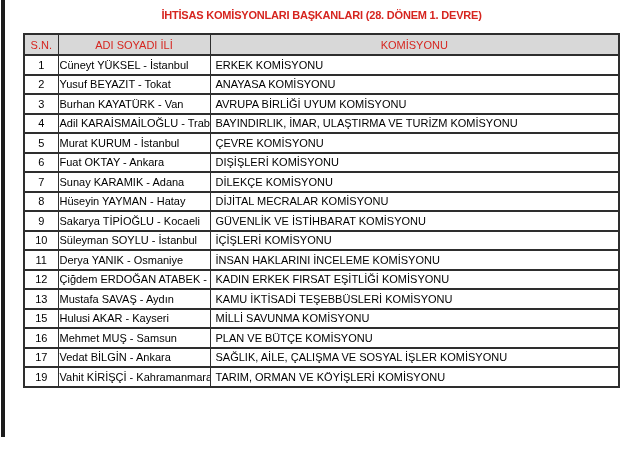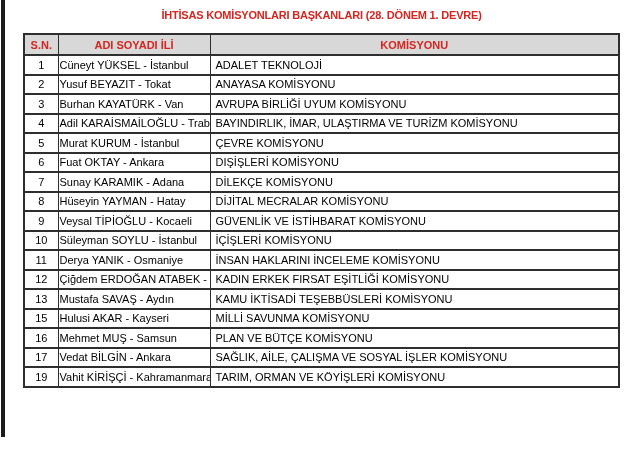--- a/index.html
+++ b/index.html
@@ -50,21 +50,21 @@
     border-top-width: 2px;
     border-bottom-width: 2px;
     overflow: hidden;
     white-space: nowrap;
   }
   table.commissions th {
     height: 19px;
     background: #d8d8d8;
     color: #d6251f;
     font-size: 11px;
-    font-weight: bold;
+    font-weight: normal;
     text-align: center;
     padding: 0 2px;
     margin-left: 11px;
   }
   table.commissions td {
     height: 15.5px;
     background: #ffffff;
     font-size: 11px;
     font-weight: normal;
     vertical-align: middle;
@@ -100,21 +100,21 @@
     <tr>
       <th>S.N.</th>
       <th>ADI SOYADI İLİ</th>
       <th>KOMİSYONU</th>
     </tr>
   </thead>
   <tbody>
     <tr>
       <td class="cell-sn">1</td>
       <td class="cell-name">Cüneyt YÜKSEL - İstanbul</td>
-      <td class="cell-commission">ADALET TEKNOLOJİ</td>
+      <td class="cell-commission">ERKEK KOMİSYONU</td>
     </tr>
     <tr>
       <td class="cell-sn">2</td>
       <td class="cell-name">Yusuf BEYAZIT - Tokat</td>
       <td class="cell-commission">ANAYASA KOMİSYONU</td>
     </tr>
     <tr>
       <td class="cell-sn">3</td>
       <td class="cell-name">Burhan KAYATÜRK - Van</td>
       <td class="cell-commission">AVRUPA BİRLİĞİ UYUM KOMİSYONU</td>
@@ -139,21 +139,21 @@
       <td class="cell-name">Sunay KARAMIK - Adana</td>
       <td class="cell-commission">DİLEKÇE KOMİSYONU</td>
     </tr>
     <tr>
       <td class="cell-sn">8</td>
       <td class="cell-name">Hüseyin YAYMAN - Hatay</td>
       <td class="cell-commission">DİJİTAL MECRALAR KOMİSYONU</td>
     </tr>
     <tr>
       <td class="cell-sn">9</td>
-      <td class="cell-name">Veysal TİPİOĞLU - Kocaeli</td>
+      <td class="cell-name">Sakarya TİPİOĞLU - Kocaeli</td>
       <td class="cell-commission">GÜVENLİK VE İSTİHBARAT KOMİSYONU</td>
     </tr>
     <tr>
       <td class="cell-sn">10</td>
       <td class="cell-name">Süleyman SOYLU - İstanbul</td>
       <td class="cell-commission">İÇİŞLERİ KOMİSYONU</td>
     </tr>
     <tr>
       <td class="cell-sn">11</td>
       <td class="cell-name">Derya YANIK - Osmaniye</td>

